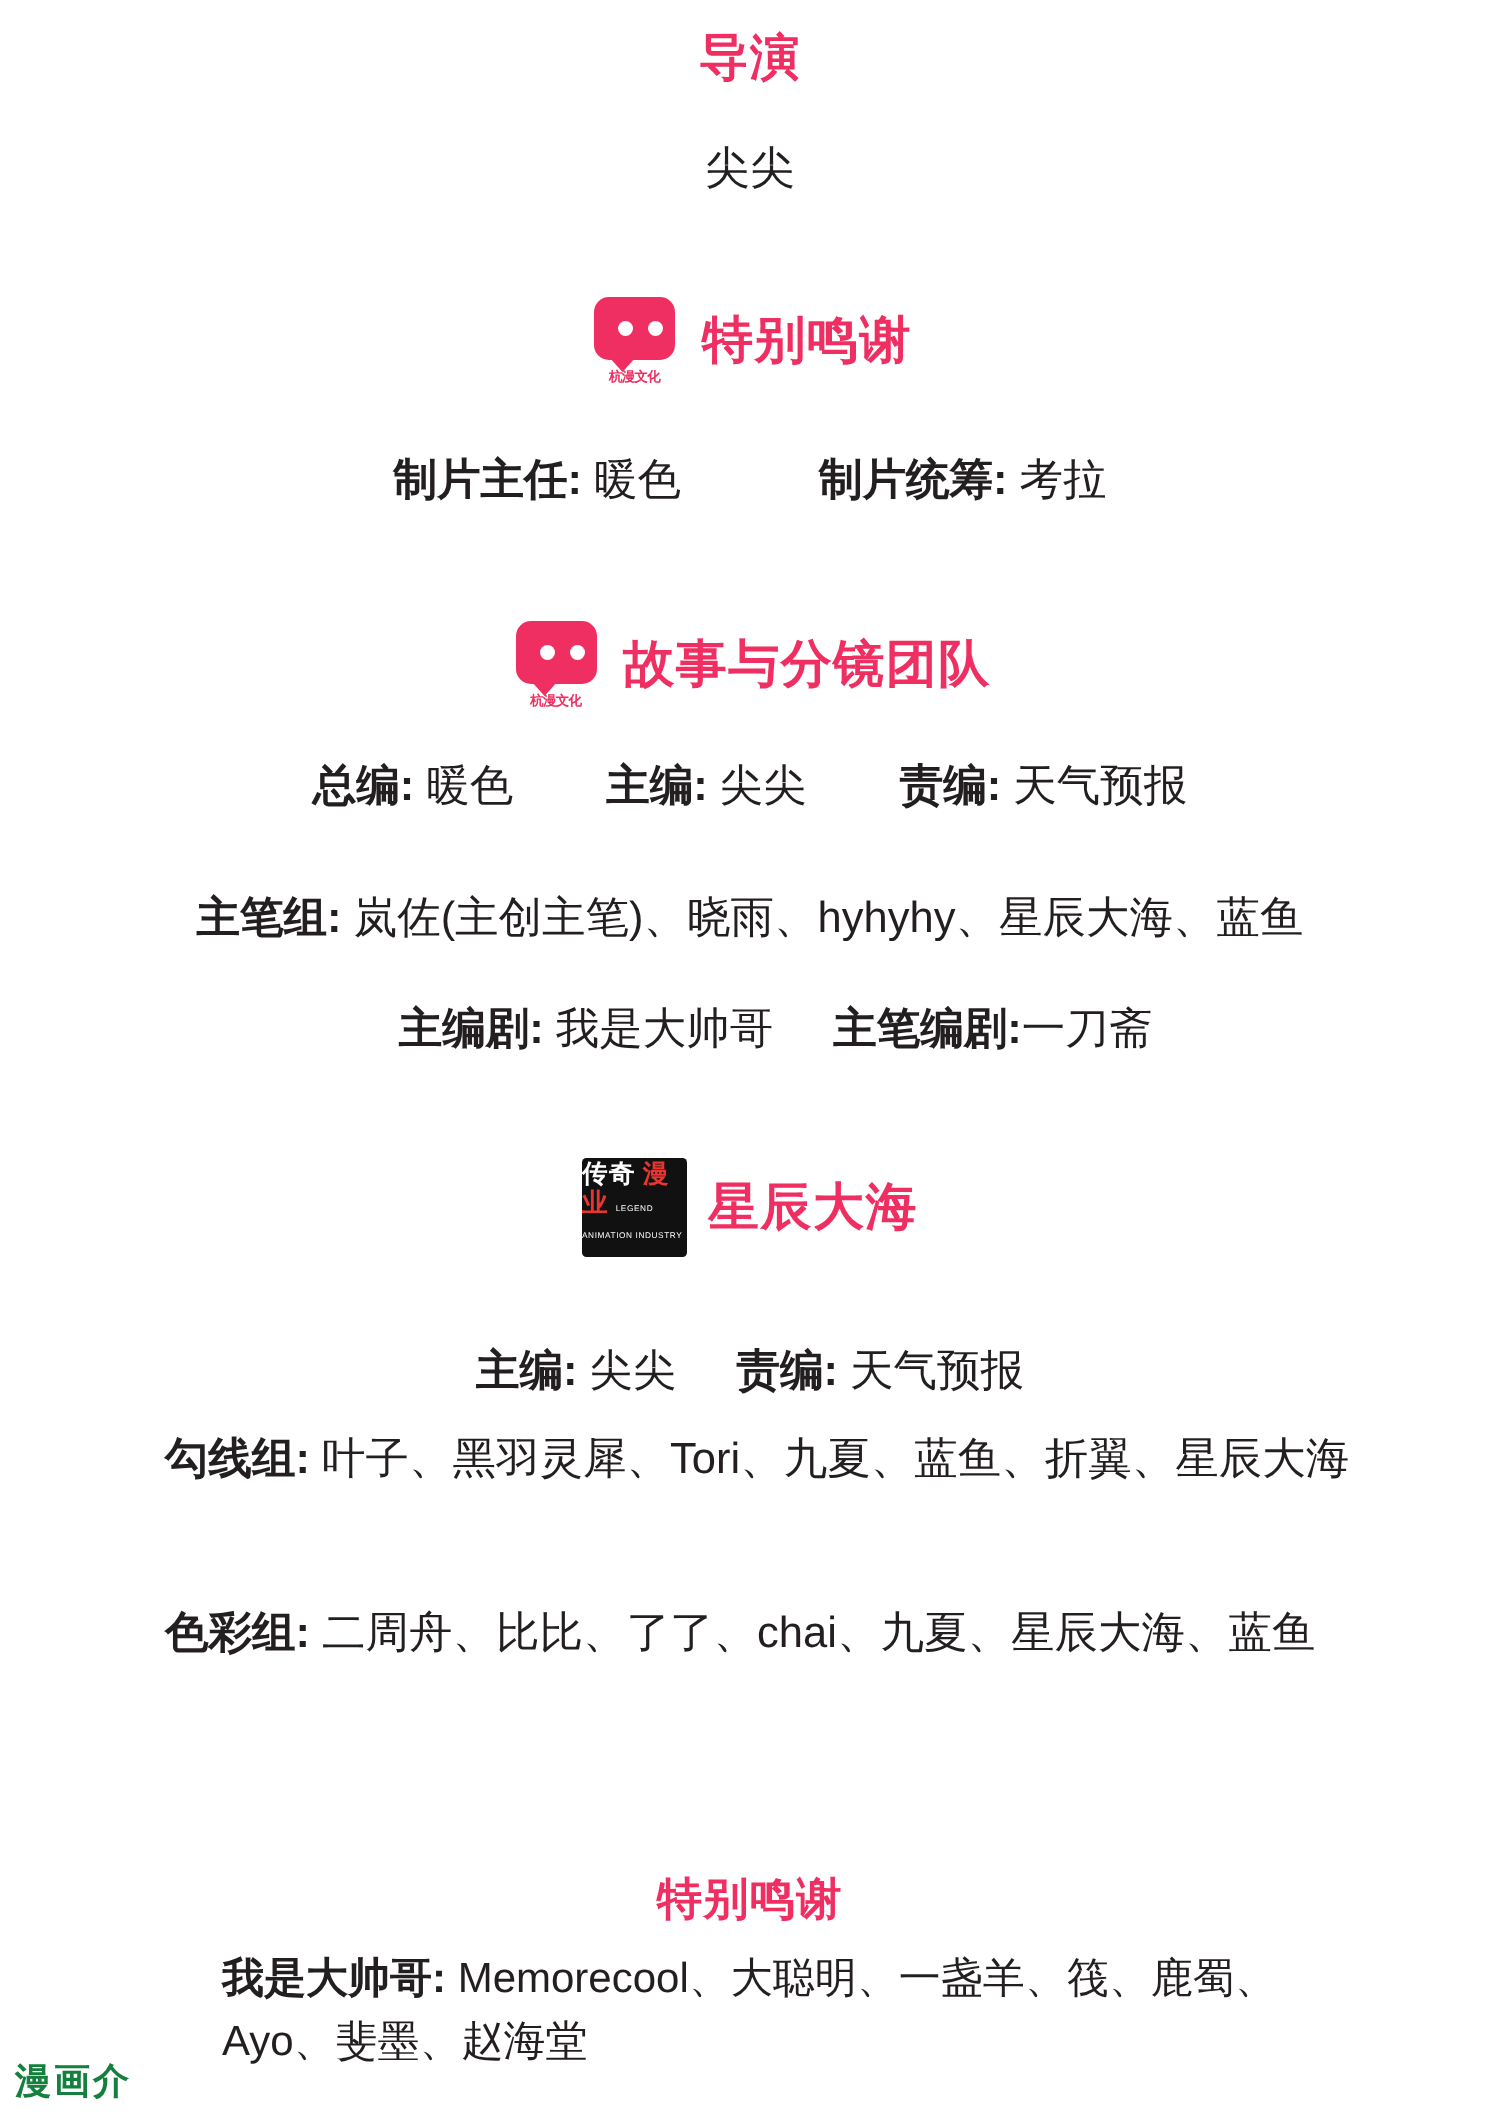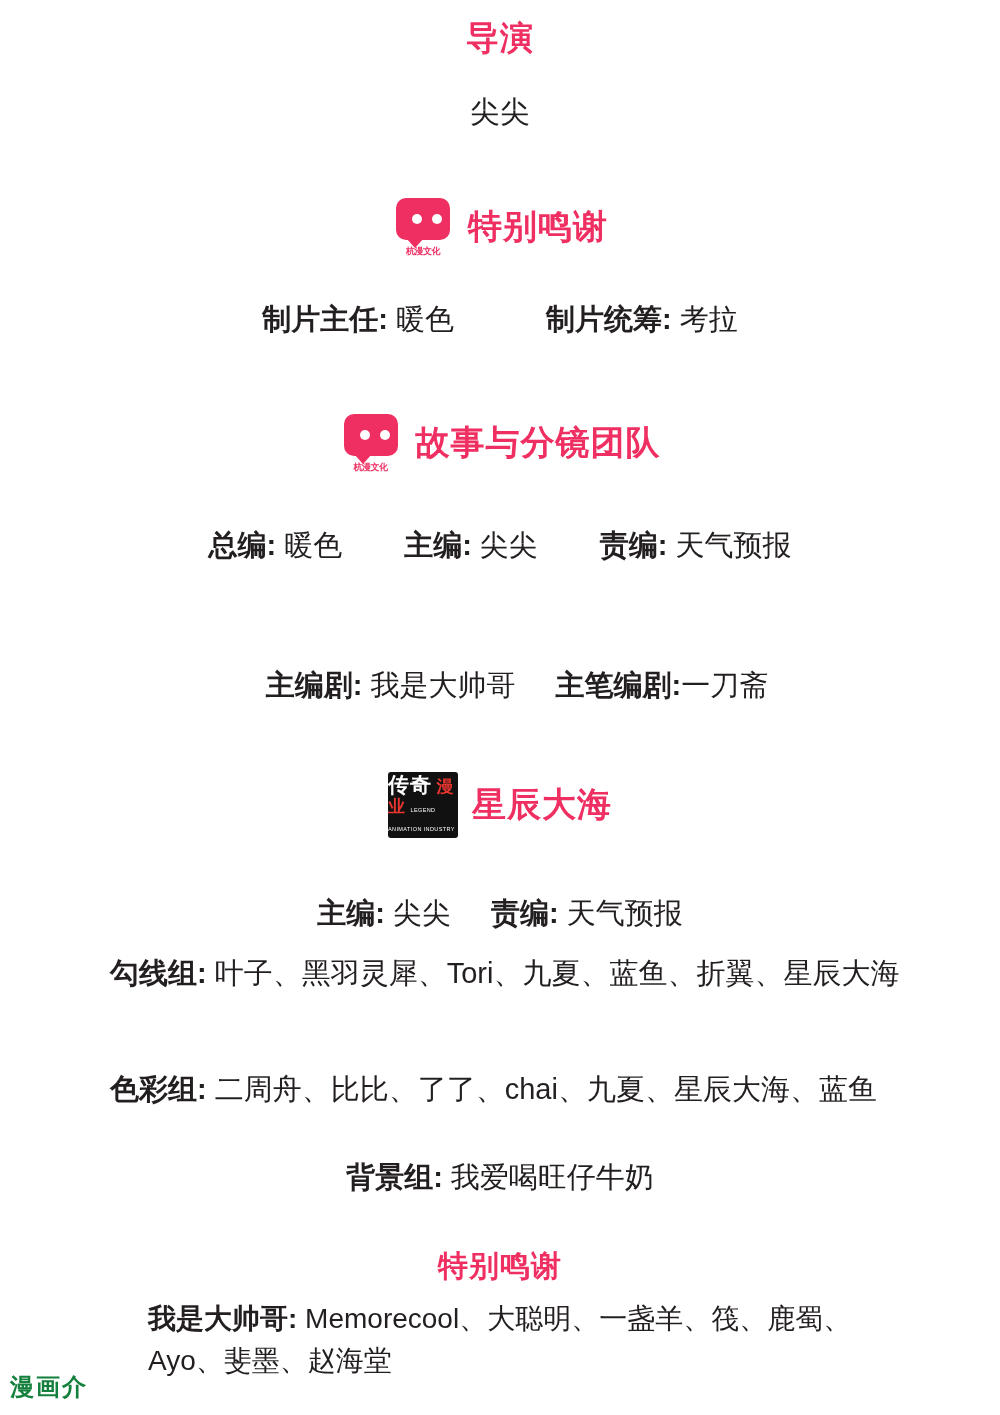--- a/index.html
+++ b/index.html
@@ -62,21 +62,21 @@
     top: 92px;
     font-size: 30px;
   }
 
   
   #prod-title { top: 196px; }
   #prod-line { top: 300px; font-size: 29px; }
 
   
   #story-title { top: 412px; }
-  #story-line1 { top: 526px; font-size: 29px; }
+  #story-line1 { top: 504px; font-size: 29px; }
   #story-line2 { top: 592px; font-size: 29px; }
   #story-line3 { top: 666px; font-size: 29px; margin-left: 17px; }
 
   
   #tech-title { top: 772px; }
   #tech-line1 { top: 894px; font-size: 29px; }
 
   .block-wrap {
     position: absolute;
     left: 110px;
@@ -156,21 +156,21 @@
 
   .logo-legend {
     width: 70px;
     height: 66px;
     background: #111111;
     border-radius: 3px;
     overflow: hidden;
   }
   .logo-legend .top {
     color: #ffffff;
-    font-size: 21px;
+    font-size: 17px;
     font-weight: bold;
     text-align: left;
     line-height: 1.25;
     padding-top: 6px;
     letter-spacing: 1px;
   }
   .logo-legend .mid {
     color: #e8352f;
     font-size: 17px;
     font-weight: bold;
@@ -243,20 +243,23 @@
       <span class="lbl">总编</span><span class="lbl">: </span><span class="val">暖色</span>
     </span>
     <span>
       <span class="lbl">主编</span><span class="lbl">: </span><span class="val">尖尖</span>
     </span>
     <span>
       <span class="lbl">责编</span><span class="lbl">: </span><span class="val">天气预报</span>
     </span>
   </div>
 
+  <div class="abs center" id="story-line2">
+    <span class="lbl">主笔组</span><span class="lbl">: </span><span class="val">岚佐(主创主笔)、晓雨、hyhyhy、星辰大海、蓝鱼</span>
+  </div>
 
   <div class="abs row gap-sm" id="story-line3">
     <span>
       <span class="lbl">主编剧</span><span class="lbl">: </span><span class="val">我是大帅哥</span>
     </span>
     <span>
       <span class="lbl">主笔编剧</span><span class="lbl">:</span><span class="val">一刀斋</span>
     </span>
   </div>
 
@@ -279,23 +282,20 @@
   </div>
 
   <div class="block-wrap hang" id="line-group">
     <span class="lbl">勾线组</span><span class="lbl">: </span><span class="val">叶子、黑羽灵犀、Tori、九夏、蓝鱼、折翼、星辰大海</span>
   </div>
 
   <div class="block-wrap hang" id="color-group">
     <span class="lbl">色彩组</span><span class="lbl">: </span><span class="val">二周舟、比比、了了、chai、九夏、星辰大海、蓝鱼</span>
   </div>
 
-  <div class="abs center" id="bg-group">
-    <span class="lbl">背景组</span><span class="lbl">: </span><span class="val">我爱喝旺仔牛奶</span>
-  </div>
 
   <div class="abs center section-title" id="thanks-title">特别鸣谢</div>
 
   <div id="thanks-body">
     <span class="lbl">我是大帅哥</span><span class="lbl">: </span><span class="val">Memorecool、大聪明、一盏羊、筏、鹿蜀、Ayo、斐墨、赵海堂</span>
   </div>
 
   <div id="watermark">漫画介</div>
 </div>
 

